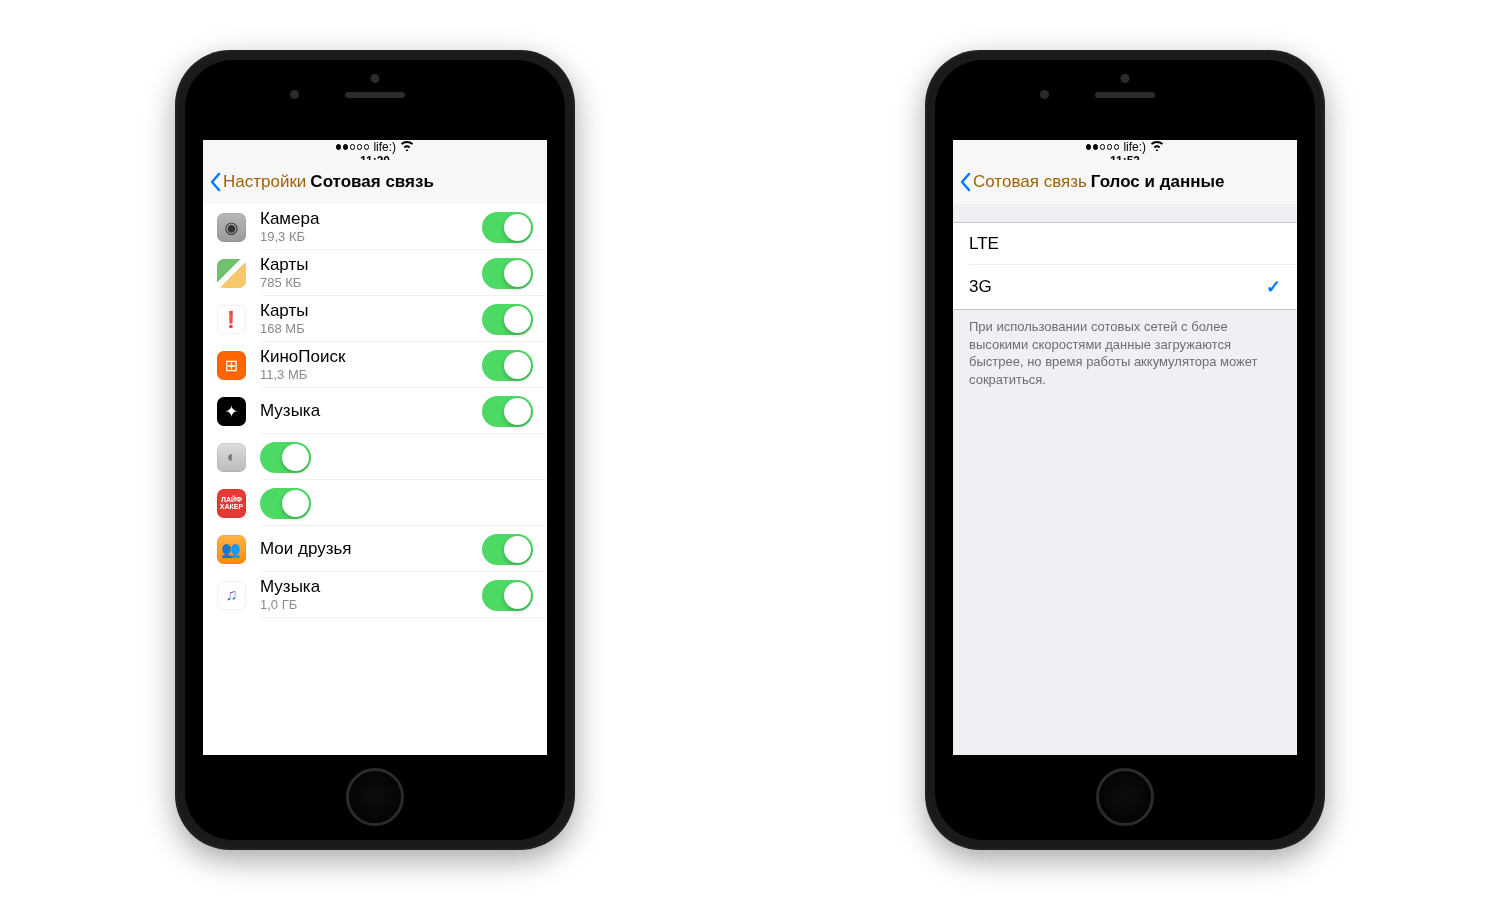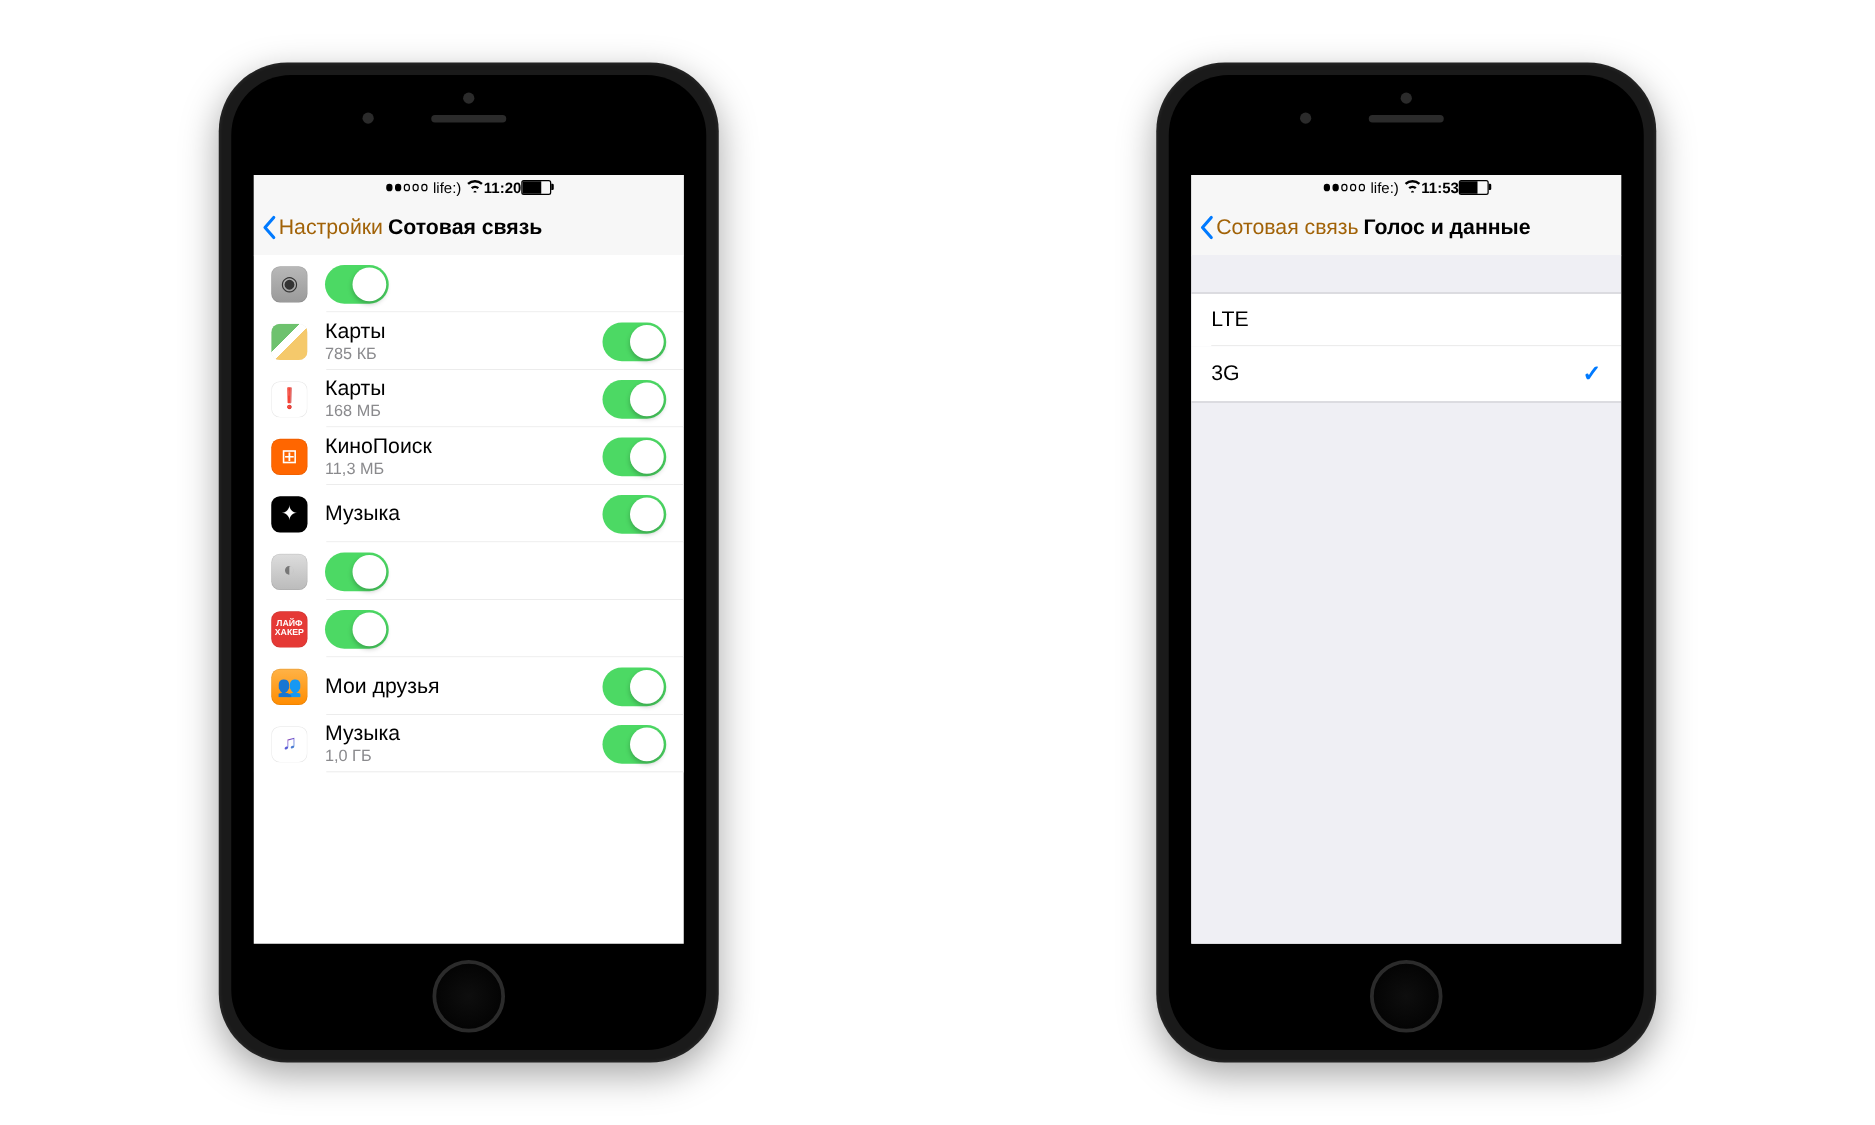--- a/index.html
+++ b/index.html
@@ -82,26 +82,27 @@
     right: 18px;
     bottom: 85px;
     background: #fff;
     overflow: hidden;
   }
   
   .status-bar {
     height: 20px;
     display: flex;
     align-items: center;
-    justify-content: center;
+    justify-content: flex-start;
     padding: 0 6px;
     font-size: 12px;
     font-weight: 500;
     color: #000;
     background: #f7f7f7;
+    flex-direction: column;
   }
   .sb-left { display:flex; align-items:center; gap:4px; }
   .dots { display:flex; gap:1.5px; }
   .dot { width:5.5px; height:5.5px; border-radius:50%; border:1px solid #000; box-sizing:border-box; }
   .dot.fill { background:#000; }
   .wifi-icon { font-size:12px; }
   .sb-time { font-weight:600; }
   .battery {
     width: 22px; height: 10px; border:1px solid #000; border-radius:2px; position:relative;
   }
@@ -147,21 +148,21 @@
   .row-sub { font-size:13px; color:#8a8a8d; line-height:1.2; }
   .toggle {
     width:51px; height:31px; background:#4cd964; border-radius:16px; position:relative; flex-shrink:0;
   }
   .toggle::after {
     content:""; position:absolute; right:2px; top:2px; width:27px; height:27px;
     background:#fff; border-radius:50%; box-shadow:0 2px 4px rgba(0,0,0,.25);
   }
 
   
-  .section { margin-top:30px; }
+  .section { margin-top:18px; }
   .option-row {
     display:flex; align-items:center; justify-content:space-between;
     background:#fff; padding:11px 16px; font-size:17px; position:relative;
   }
   .option-row::after {
     content:""; position:absolute; left:16px; right:0; bottom:0; height:1px; background:#e0e0e0;
     transform:scaleY(.5);
   }
   .option-row:last-child::after { display:none; }
   .section-border-top { border-top:.5px solid #c8c7cc; }
@@ -228,20 +229,24 @@
               <path d="M10 2L3 10l7 8" stroke="#007aff" stroke-width="2.5" fill="none" stroke-linecap="round" stroke-linejoin="round"></path>
             </svg>
           <span>Настройки</span>
         </div>
         <span class="nav-title-static" style="font-size:17px;font-weight:600;margin-left:4px;">Сотовая связь</span>
       </div>
 
       <div class="content" id="list1">
           <div class="row">
             <div class="app-icon ic-cam">◉</div>
+            <div class="row-text">
+              <div class="row-title">Камера</div>
+              <div class="row-sub">19,3 КБ</div>
+            </div>
             <div class="toggle"></div>
           </div>
           <div class="row">
             <div class="app-icon ic-amaps"></div>
             <div class="row-text">
               <div class="row-title">Карты</div>
               <div class="row-sub">785 КБ</div>
             </div>
             <div class="toggle"></div>
           </div>
@@ -344,18 +349,19 @@
       <div class="content grey">
         <div class="section section-border-top section-border-bottom" id="opts">
             <div class="option-row">
               <span>LTE</span>
             </div>
             <div class="option-row">
               <span>3G</span>
               <span class="check">✓</span>
             </div>
           </div>
+        <div class="footer-note">При использовании сотовых сетей с более высокими скоростями данные загружаются быстрее, но время работы аккумулятора может сократиться.</div>
       </div>
 
     </div>
     <div class="home-button"></div>
   </div>
 </div>
 
 </body></html>

